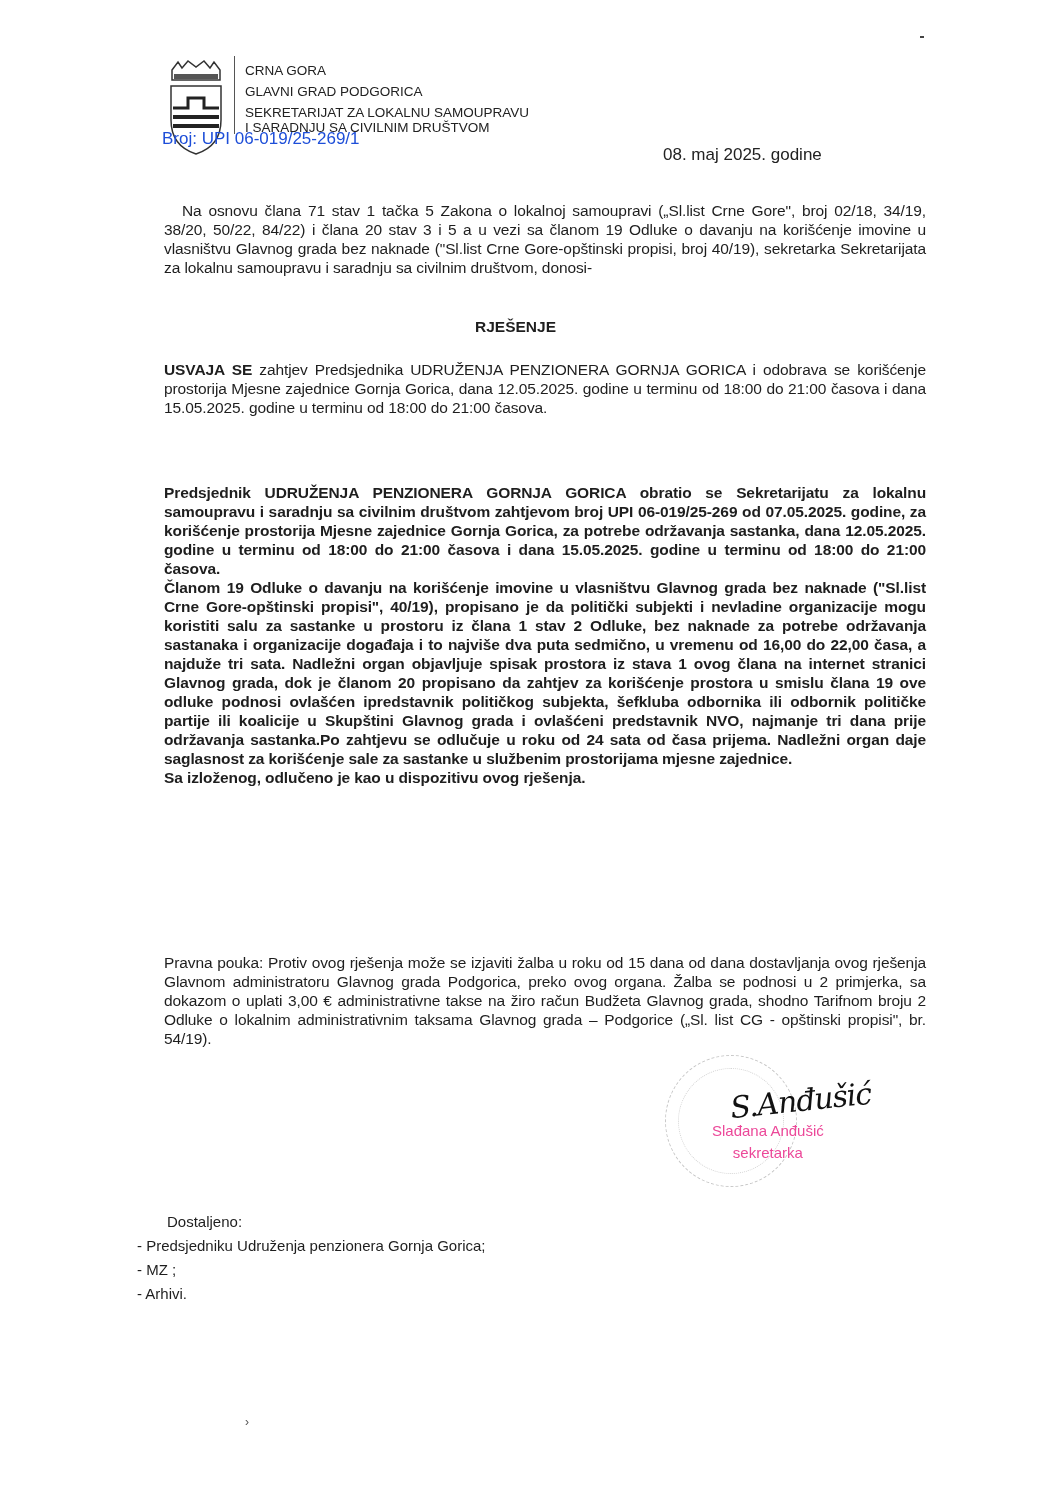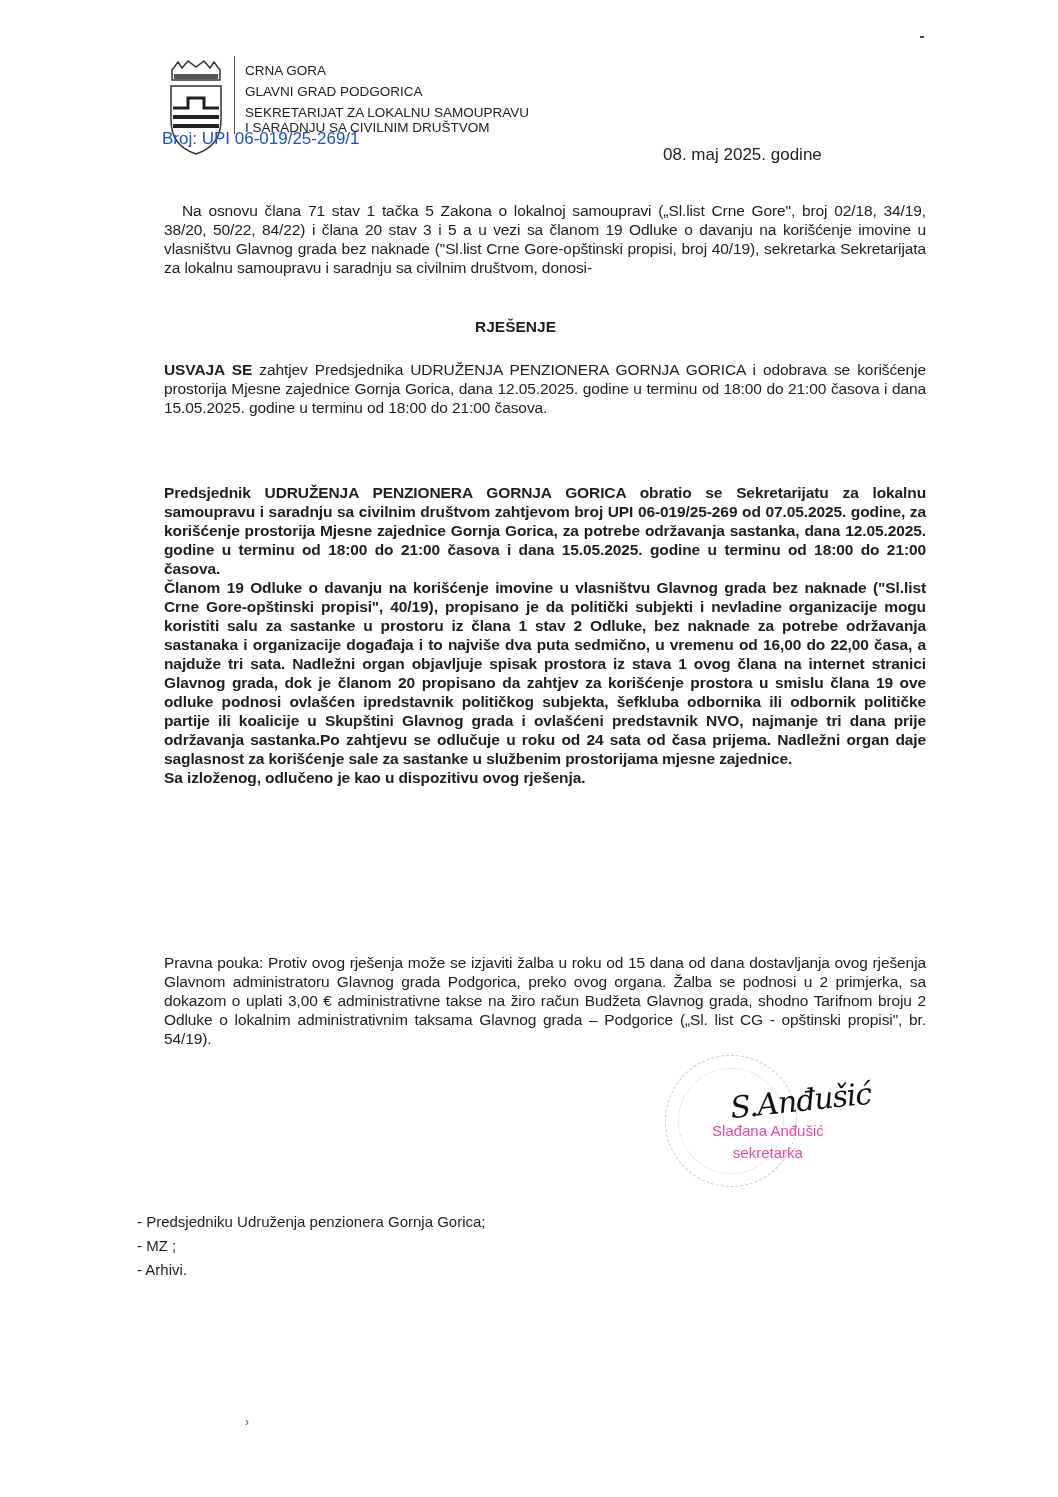--- a/index.html
+++ b/index.html
@@ -83,19 +83,20 @@
 
   <div class="stamp"></div>
   <div class="stamp-inner"></div>
   <div class="signature">S.Anđušić</div>
   <div class="signer">
     <div>Slađana Anđušić</div>
     <div>sekretarka</div>
   </div>
 
   <div class="dost">
+    <div class="head">Dostaljeno:</div>
     <div>- Predsjedniku Udruženja penzionera Gornja Gorica;</div>
     <div>- MZ ;</div>
     <div>- Arhivi.</div>
   </div>
 
   <div class="mark">›</div>
 </div>
 
 </body></html>

